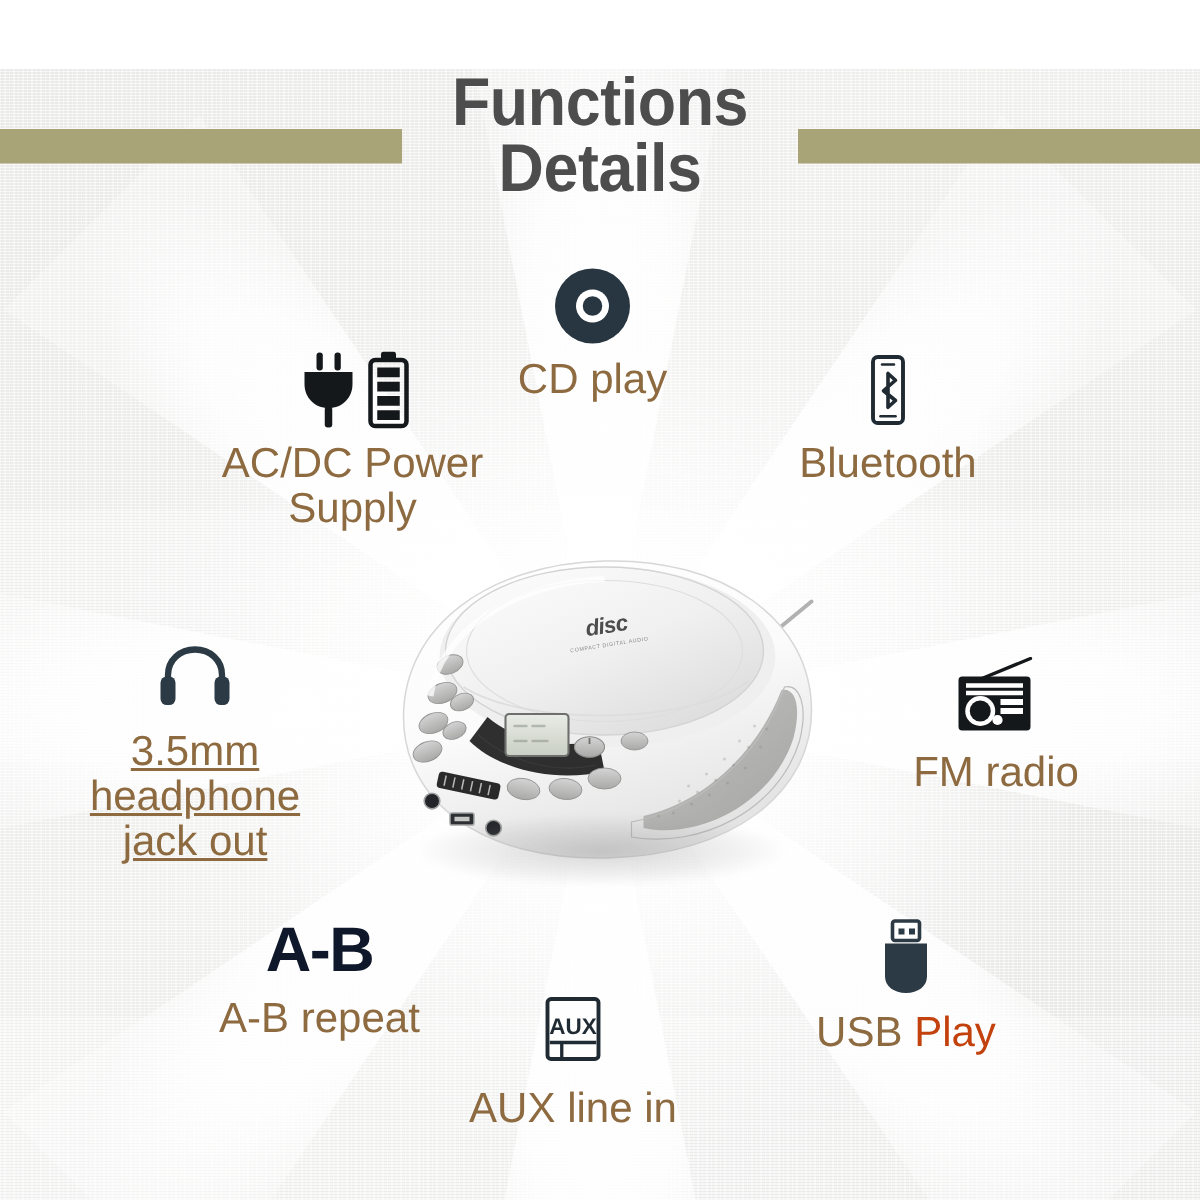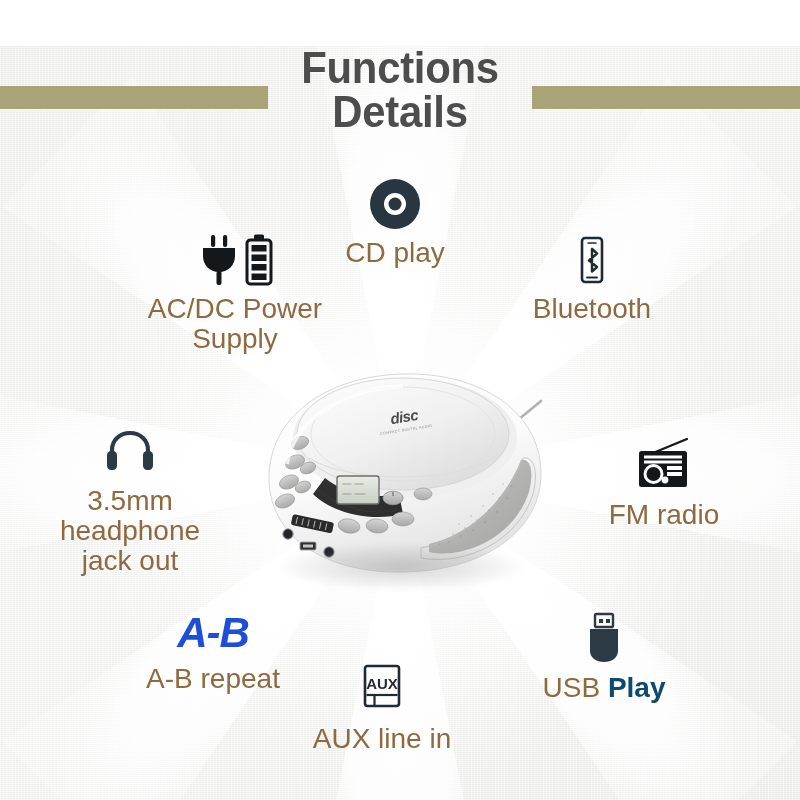--- a/index.html
+++ b/index.html
@@ -103,36 +103,35 @@
     line-height: 0;
   }
   .feature .label {
     display: block;
     color: #8d6a3f;
     font-size: 28px;
     line-height: 30px;
     font-family: "Liberation Sans", "DejaVu Sans", sans-serif;
     white-space: pre-line;
   }
-  .feature.narrow .label { width: 160px; margin: 0 auto; }
+  .feature.narrow .label { width: 160px; margin: 0 auto; text-decoration: underline; }
 
   
   .ab-glyph {
     display: block;
     height: 56px;
     line-height: 50px;
     font-size: 42px;
     font-weight: bold;
-    color: #1d4ed8;
+    color: #0f172a;
     letter-spacing: -1px;
     font-family: "Liberation Sans", "DejaVu Sans", sans-serif;
-    font-style: italic;
-  }
-
-  .label-strong { font-weight: bold; color: #0c4a6e; }
+  }
+
+  .label-strong { font-weight: normal; color: #c2410c; }
 
   
   #product {
     position: absolute;
     left: 253px;
     top: 300px;
     width: 300px;
     height: 255px;
   }
   #product-shadow {

